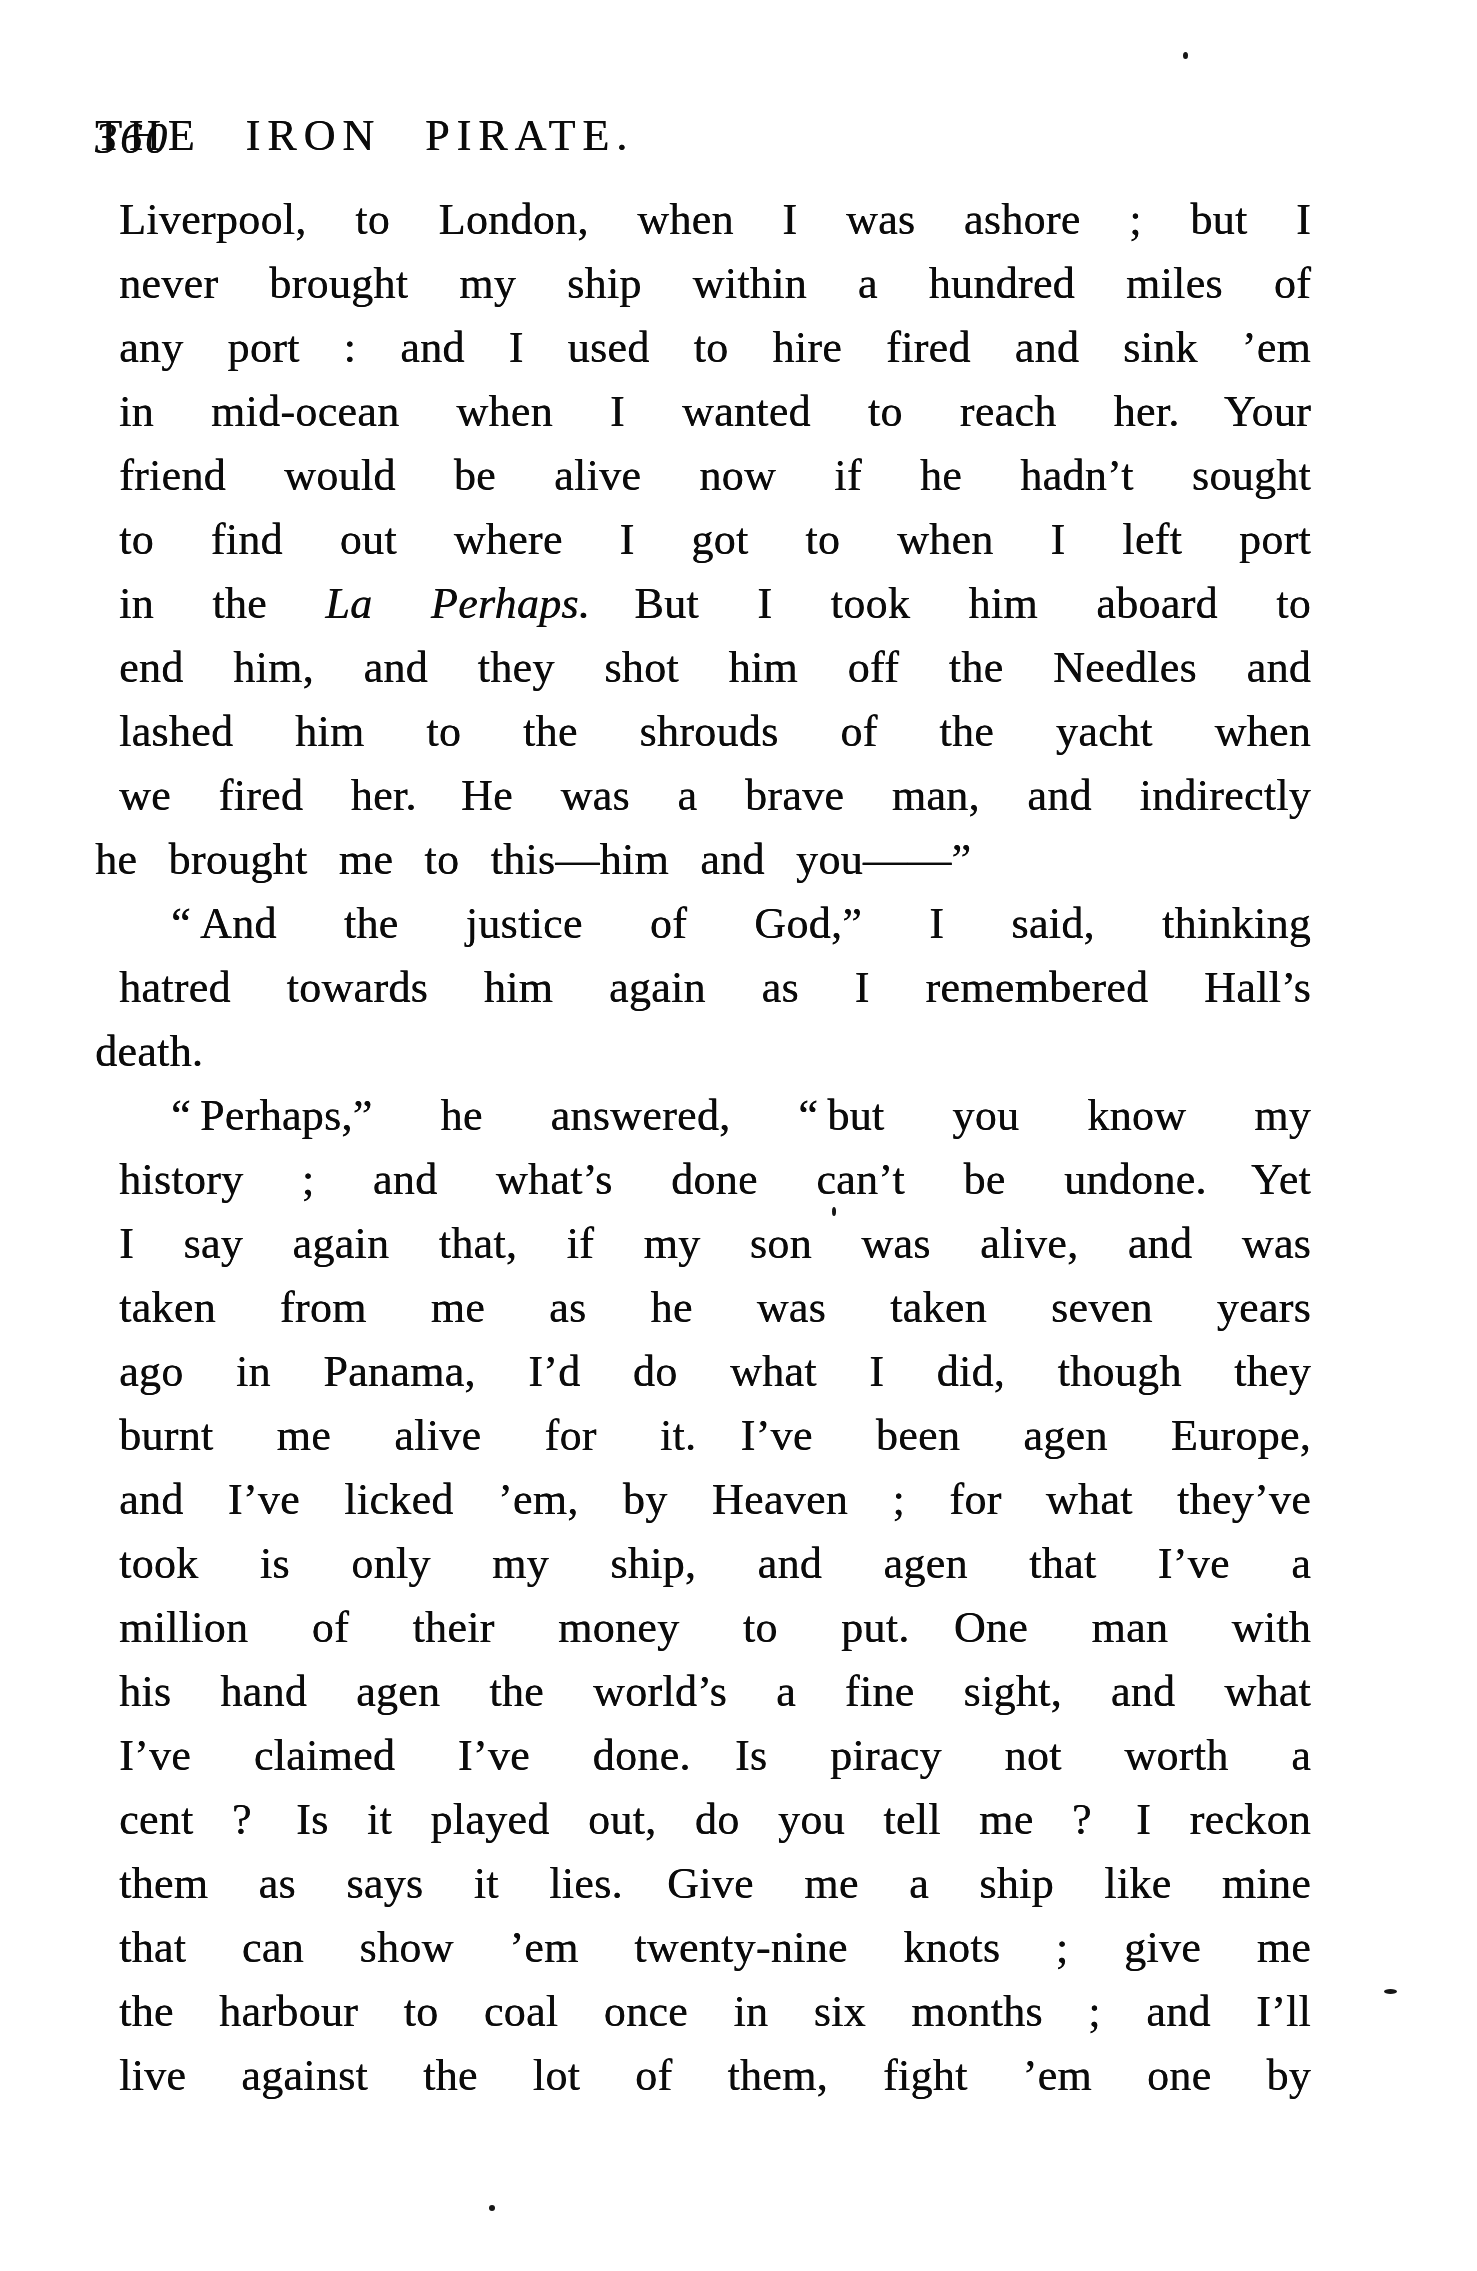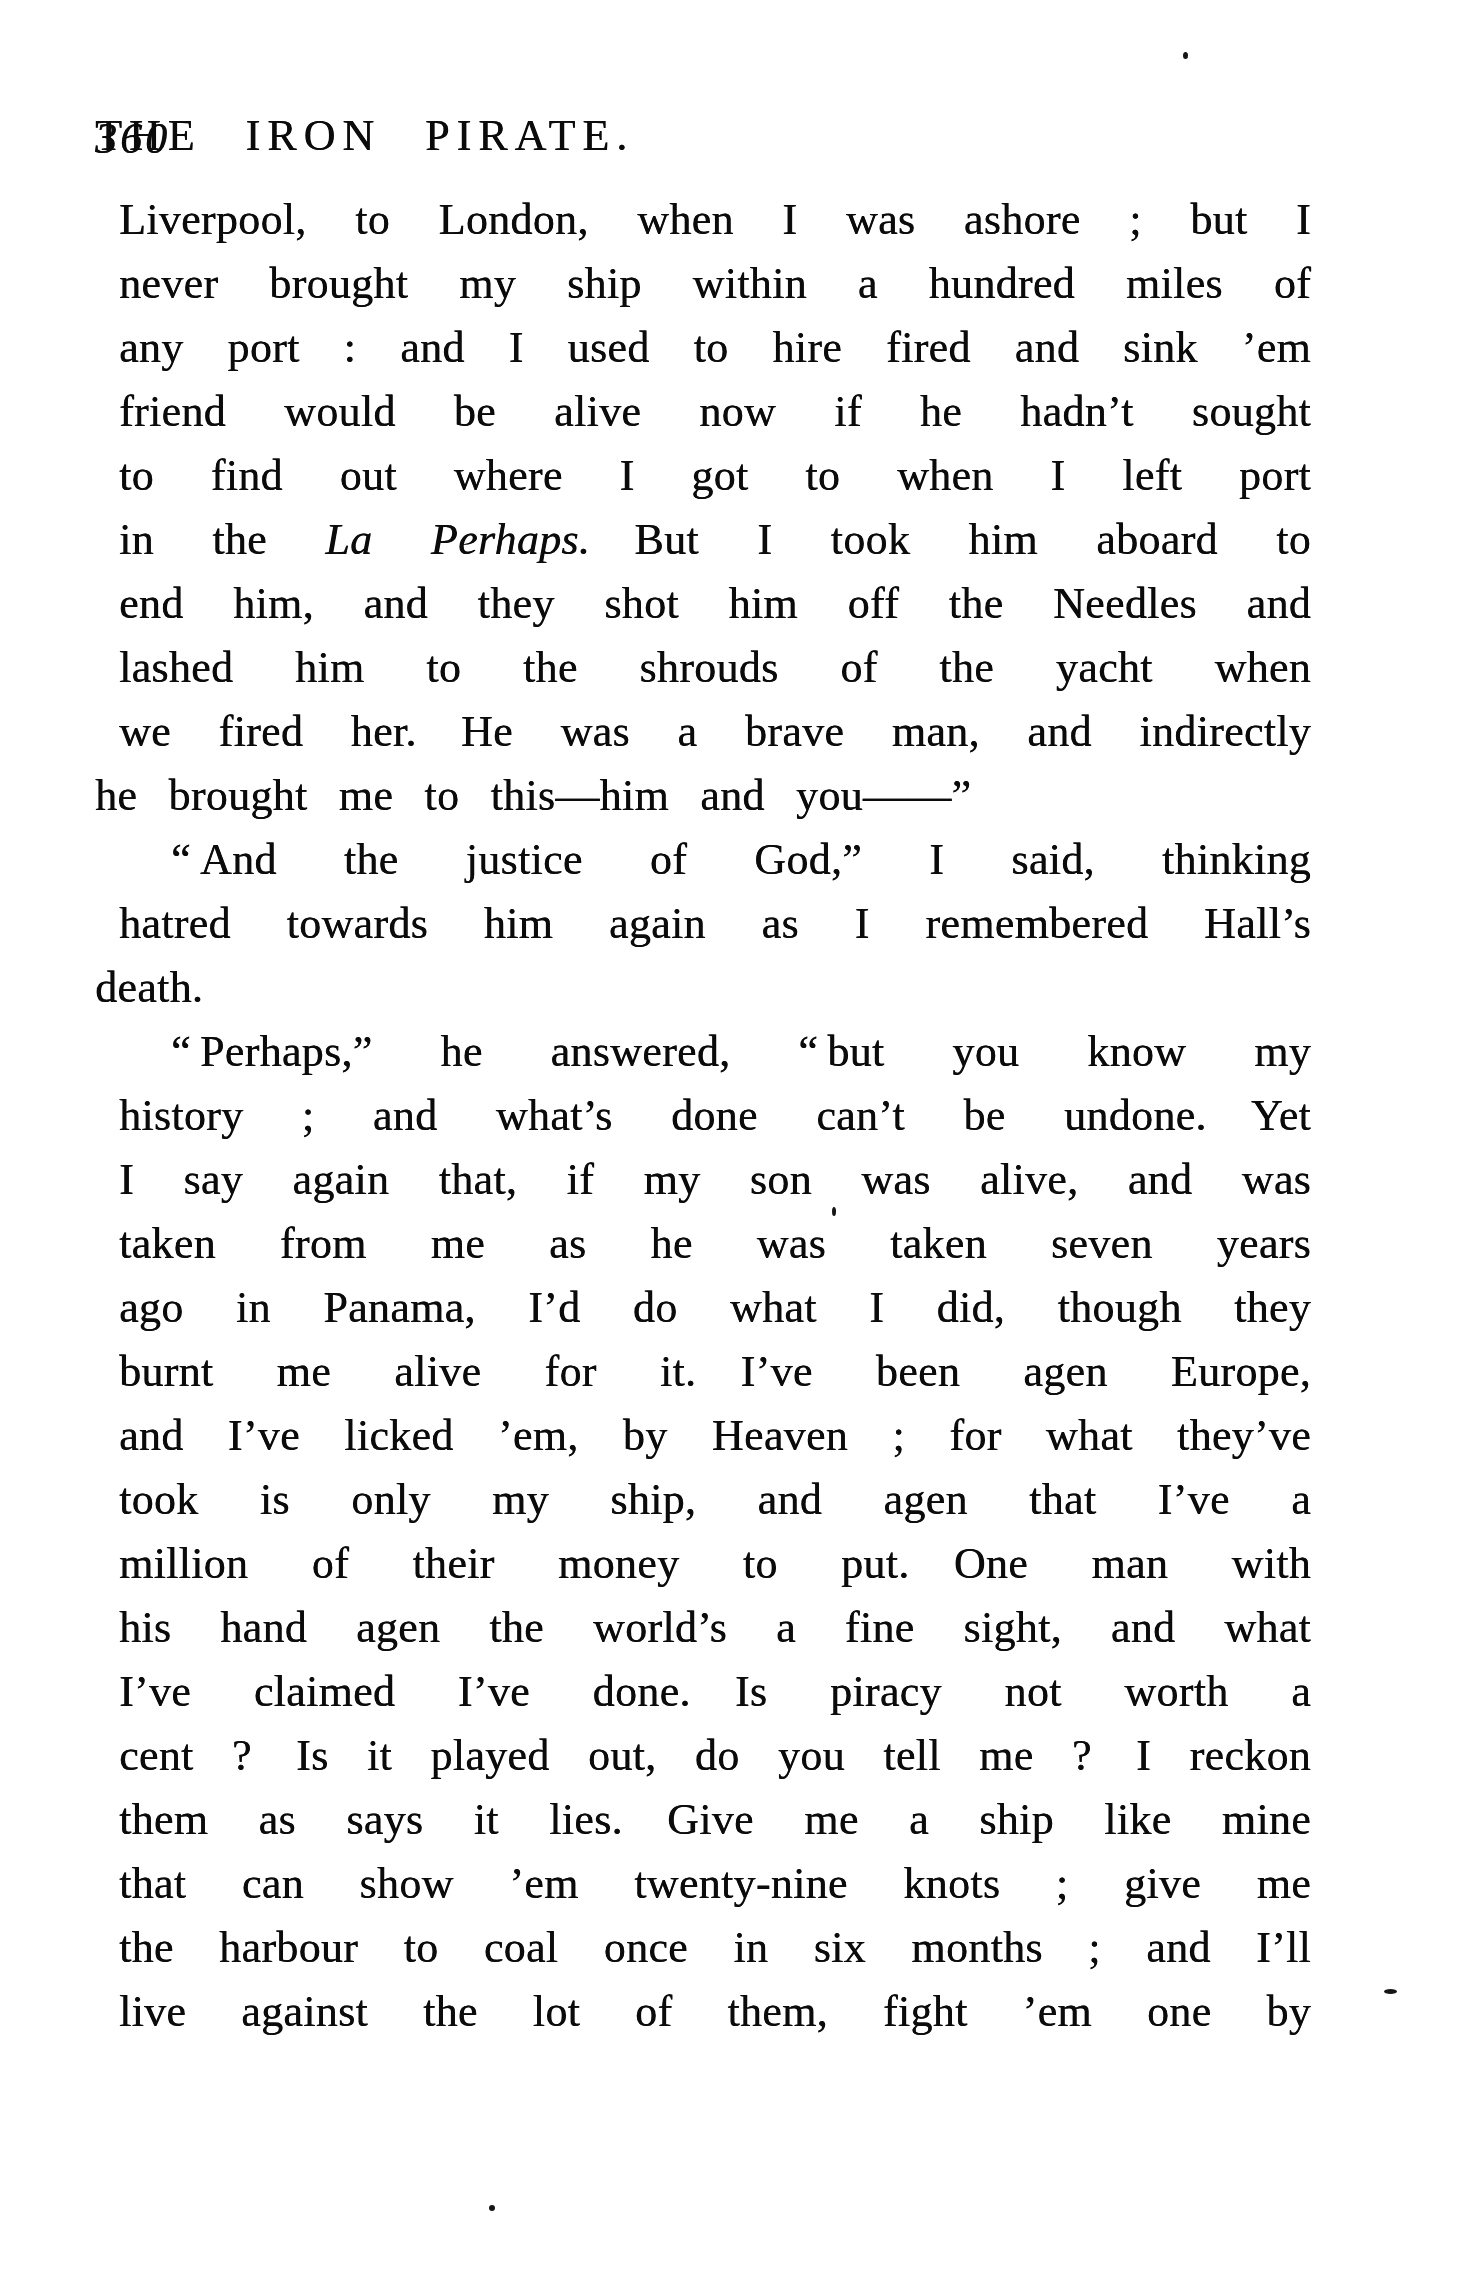--- a/index.html
+++ b/index.html
@@ -70,20 +70,21 @@
 
 <div class="page">
   <div class="header">
     <span class="pgnum">360</span>
     <span class="title">THE IRON PIRATE.</span>
   </div>
   <div class="text">
       <div class="line just"><span>Liverpool, to London, when I was ashore ; but I</span></div>
       <div class="line just"><span>never brought my ship within a hundred miles of</span></div>
       <div class="line just"><span>any port : and I used to hire fired and sink ’em</span></div>
+      <div class="line just"><span>in mid-ocean when I wanted to reach her. Your</span></div>
       <div class="line just"><span>friend would be alive now if he hadn’t sought</span></div>
       <div class="line just"><span>to find out where I got to when I left port</span></div>
       <div class="line just"><span>in the </span><span class="it">La Perhaps.</span><span> But I took him aboard to</span></div>
       <div class="line just"><span>end him, and they shot him off the Needles and</span></div>
       <div class="line just"><span>lashed him to the shrouds of the yacht when</span></div>
       <div class="line just"><span>we fired her. He was a brave man, and indirectly</span></div>
       <div class="line"><span>he brought me to this—him and you——”</span></div>
       <div class="line just ind"><span>“ And the justice of God,” I said, thinking</span></div>
       <div class="line just"><span>hatred towards him again as I remembered Hall’s</span></div>
       <div class="line"><span>death.</span></div>

